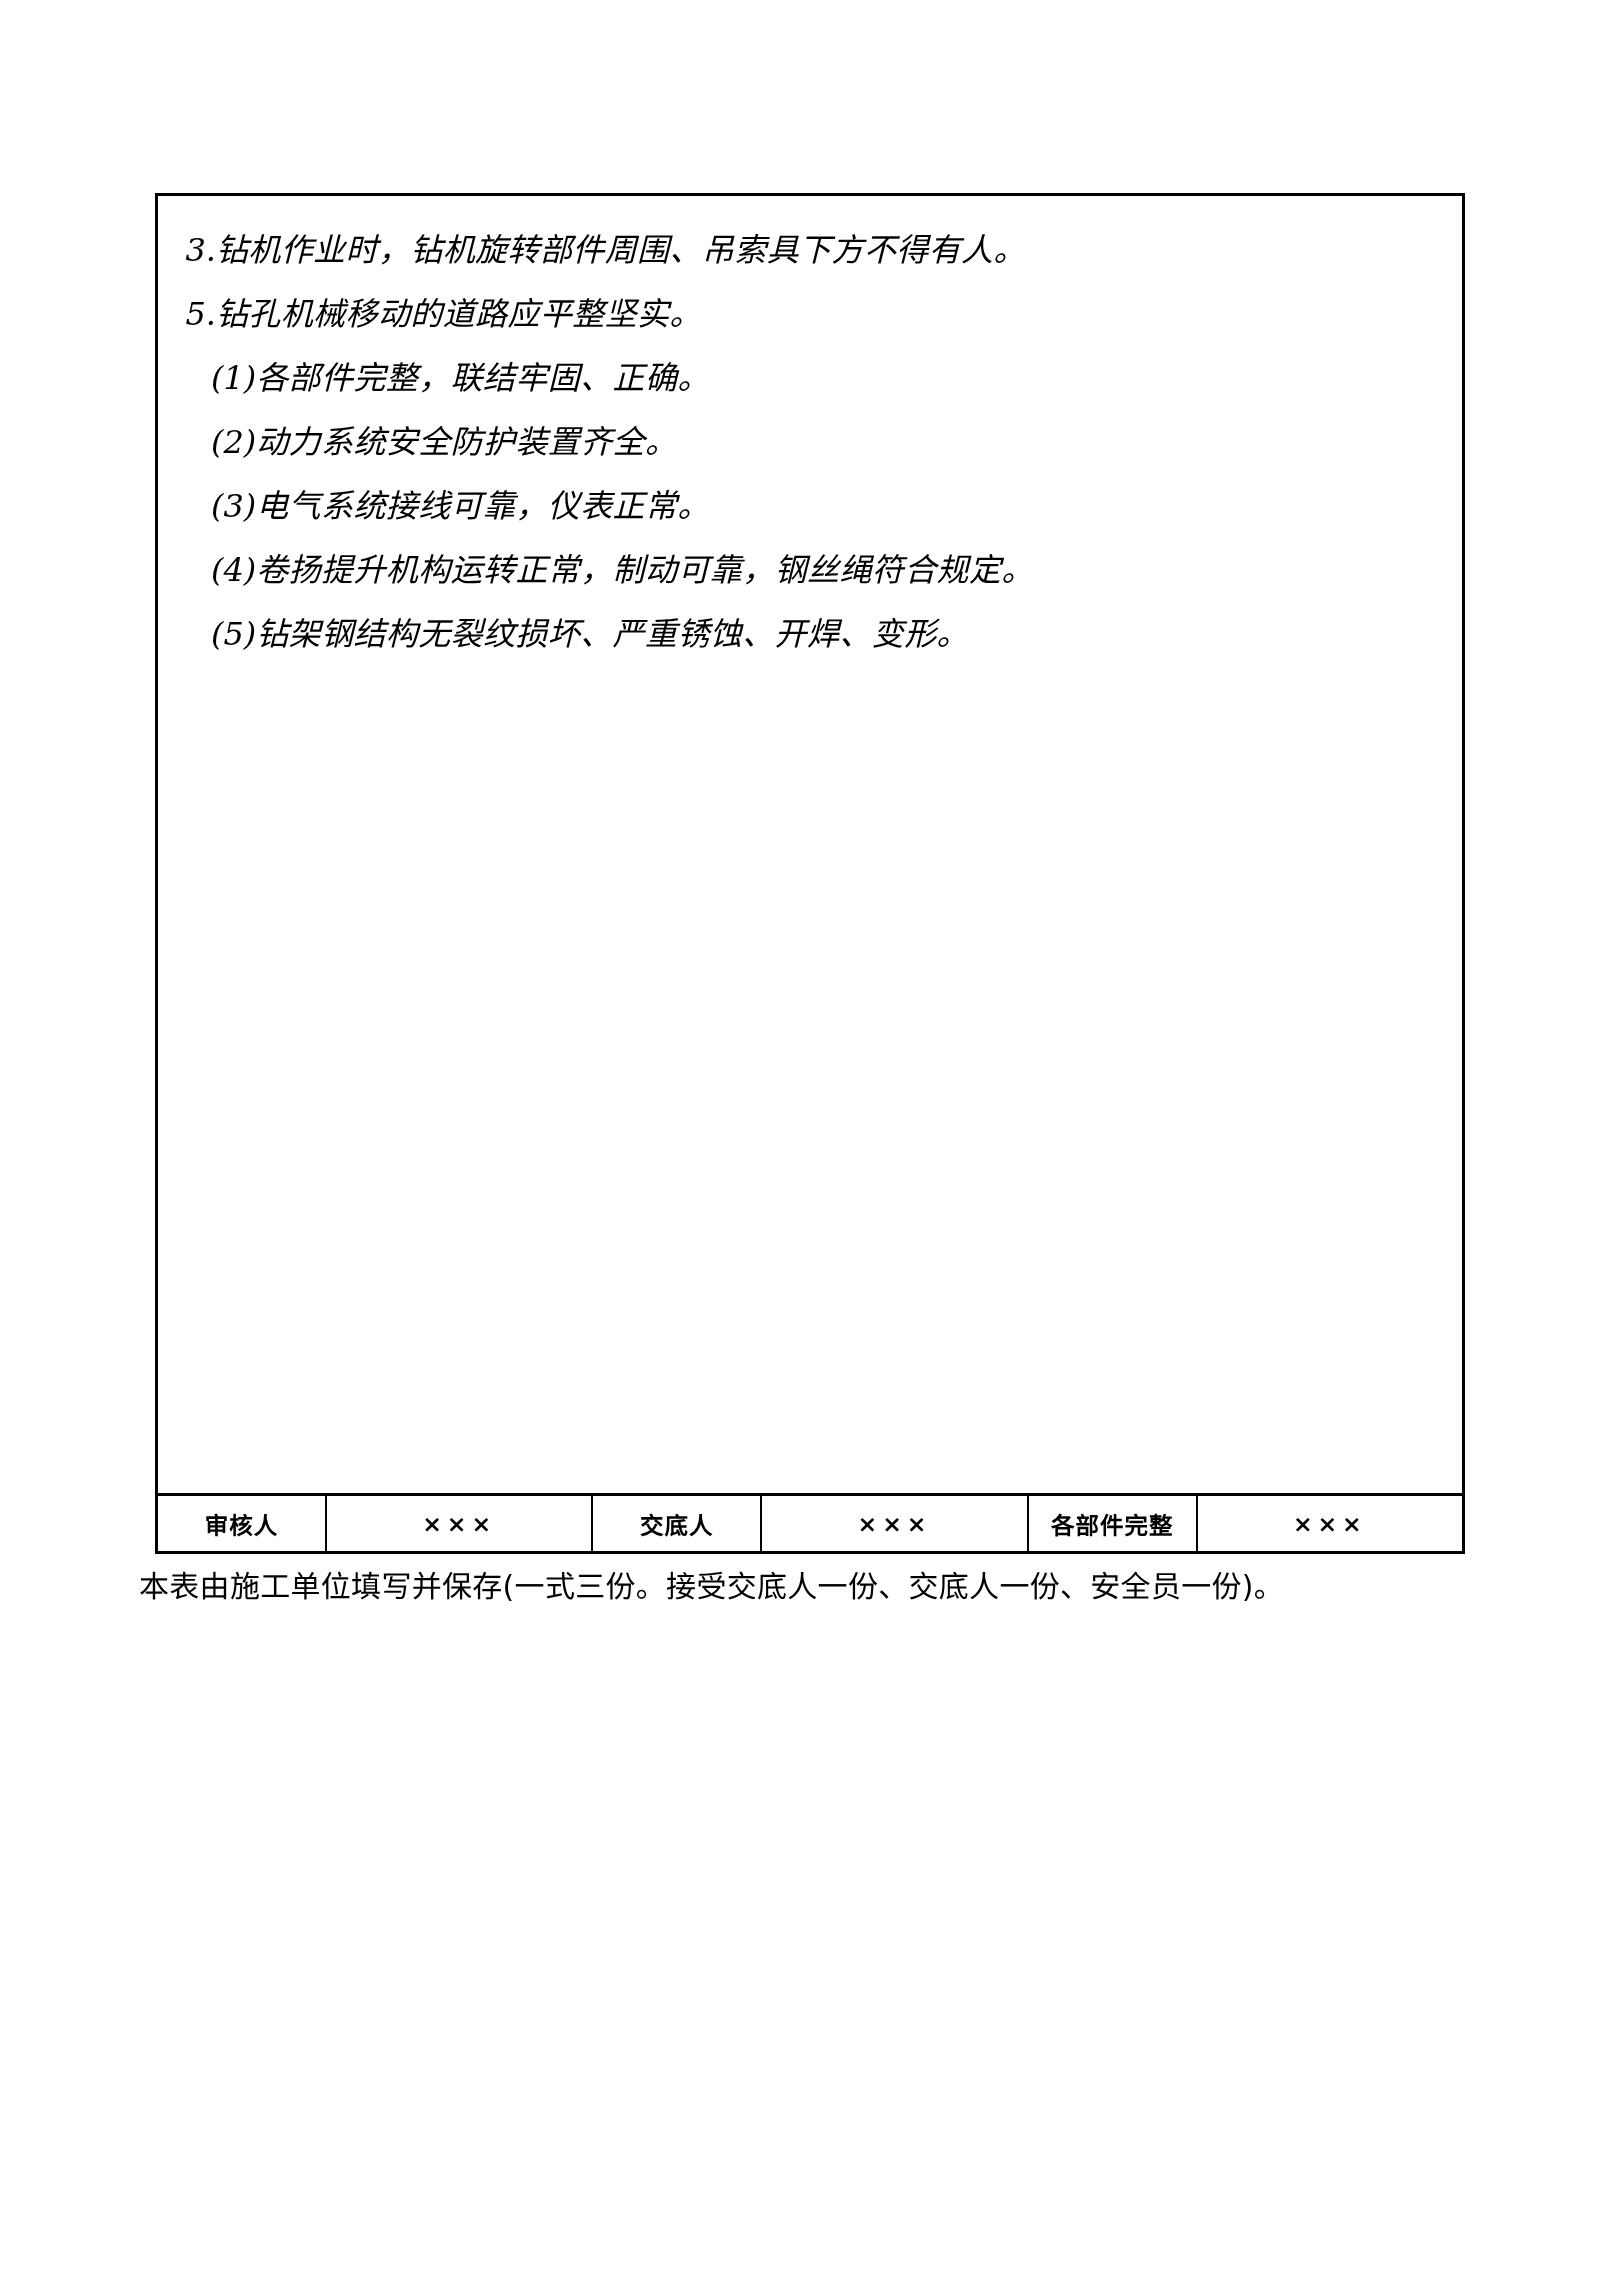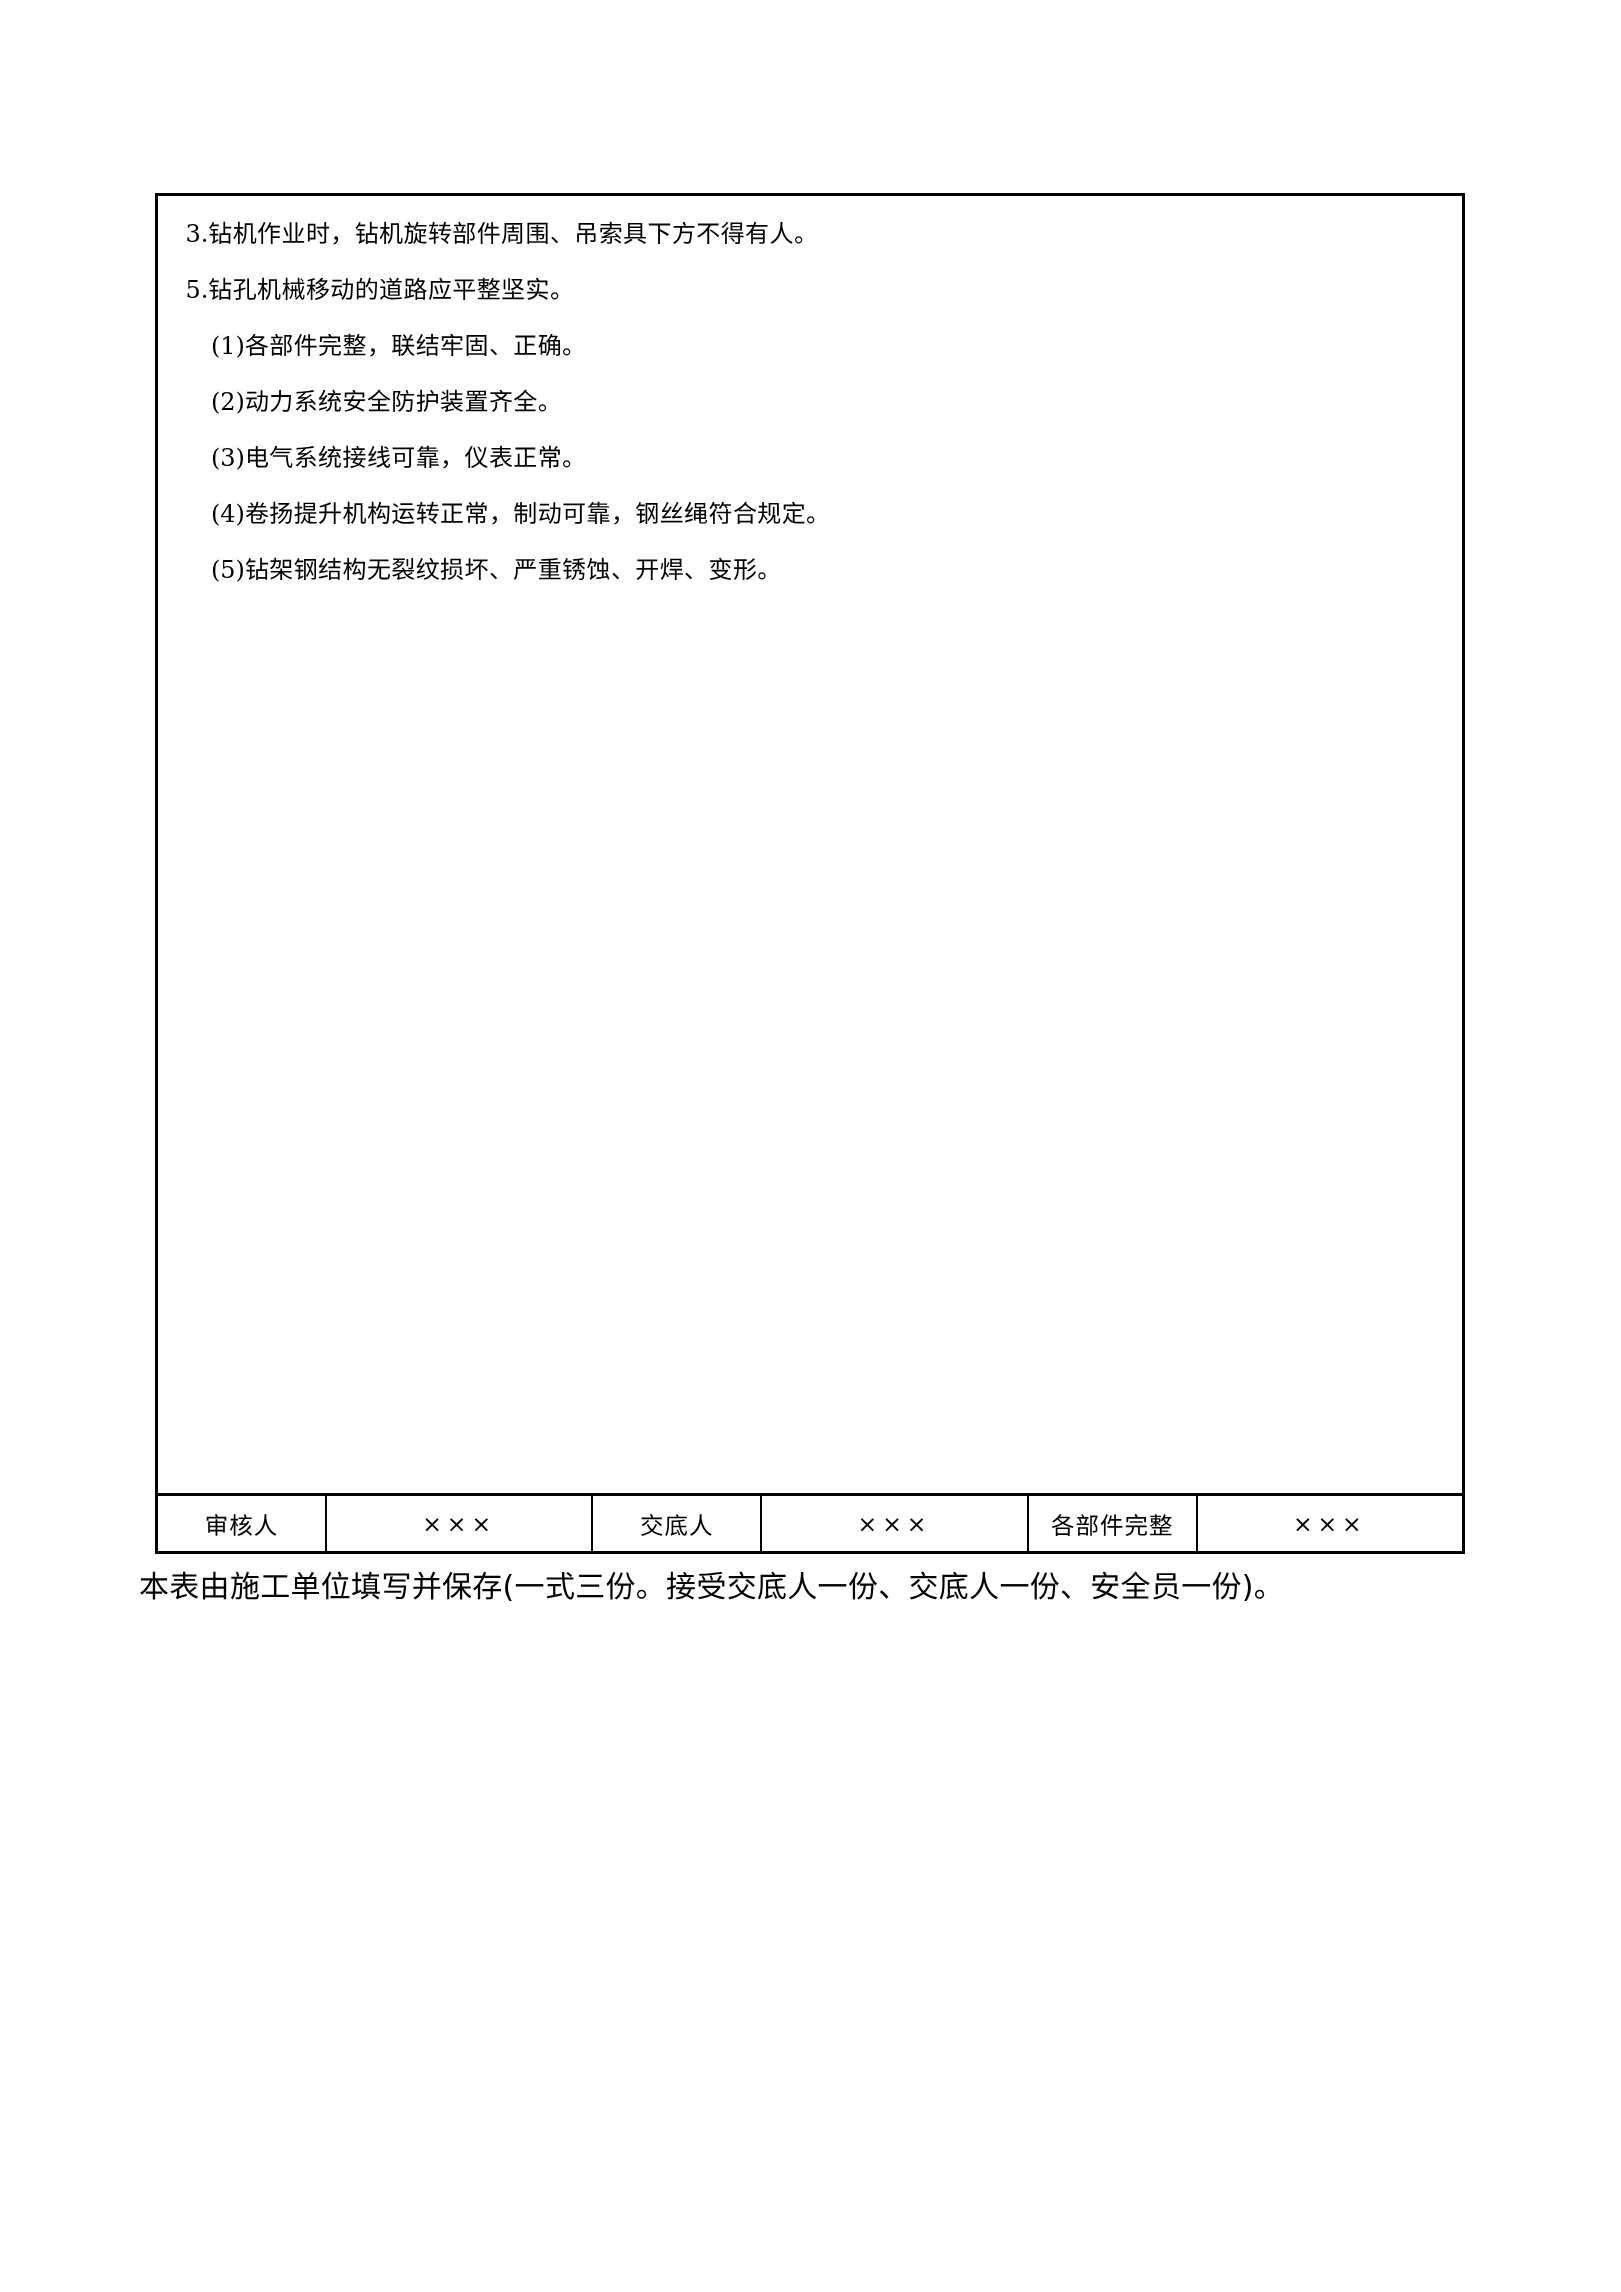--- a/index.html
+++ b/index.html
@@ -33,40 +33,42 @@
 
   
   .content-area {
     flex: 1 1 auto;
     padding: 25.5px 27.4px 0 27.4px;
     box-sizing: border-box;
     overflow: hidden;
   }
 
   .clause {
-    font-size: 24px;
+    font-size: 32px;
     line-height: 1.0;
     letter-spacing: 0.4px;
-    margin: 0 0 32px 0;
+    margin: 12px 0 32px 0;
     white-space: nowrap;
+    font-style: italic;
   }
   .clause.sub {
     padding-left: 25.5px;
   }
   .clause .num {
     font-family: "DejaVu Serif", "Liberation Serif", serif;
     letter-spacing: 0;
   }
 
   
   .sign-row {
     flex: 0 0 auto;
     display: flex;
     height: 55px;
     border-top: 3.9px solid #000000;
+    font-weight: bold;
   }
   .sign-cell {
     display: flex;
     align-items: center;
     justify-content: center;
     font-size: 23.5px;
     letter-spacing: 1px;
     border-right: 2.9px solid #000000;
     box-sizing: border-box;
     white-space: nowrap;

